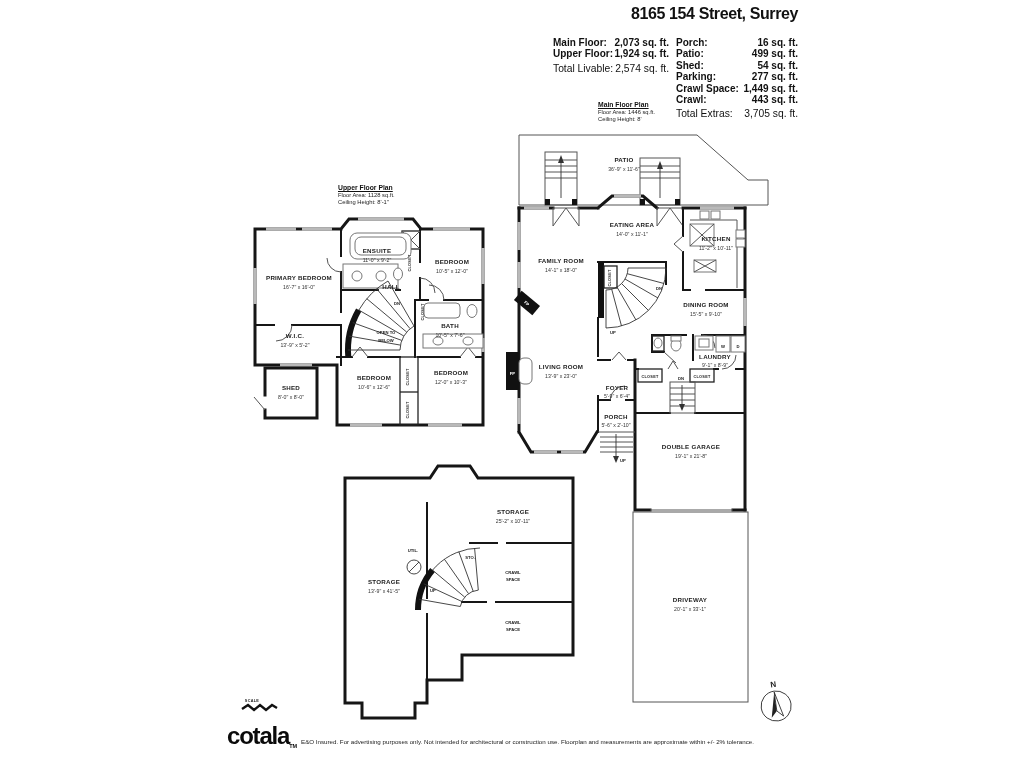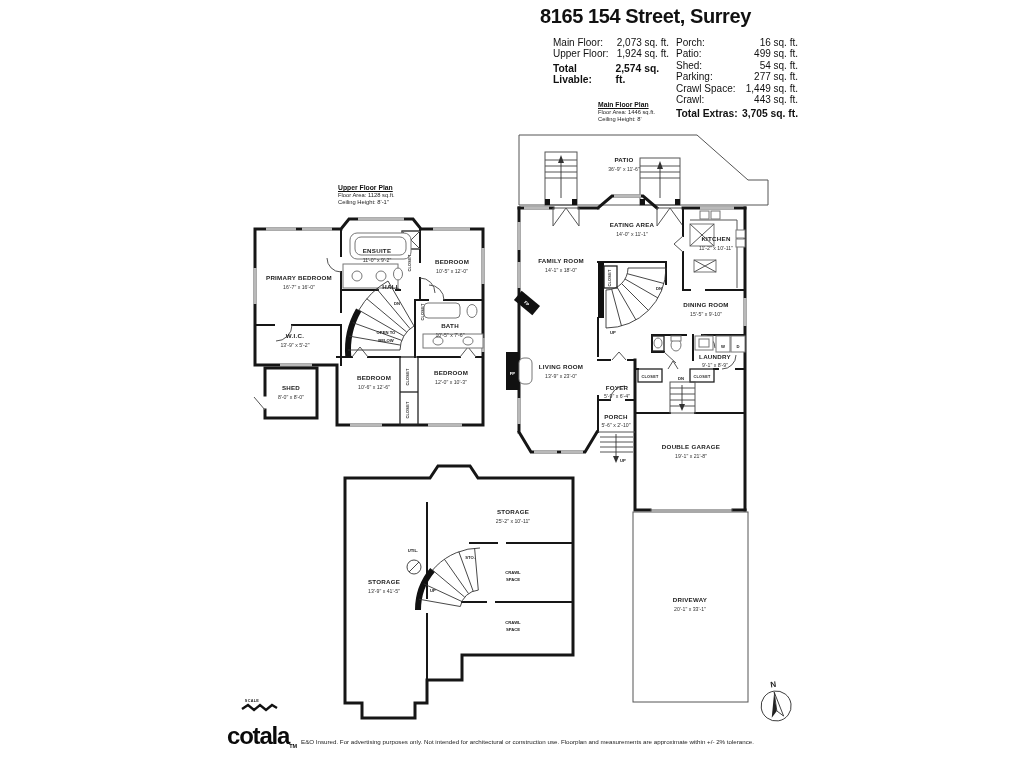--- a/index.html
+++ b/index.html
@@ -1,22 +1,22 @@
 <!DOCTYPE html>
 <html><head>
 <meta charset="utf-8">
 <style>
   html,body{margin:0;padding:0;}
   body{width:1024px;height:768px;position:relative;background:#fff;
        font-family:"Liberation Sans",sans-serif;color:#111;overflow:hidden;}
   .abs{position:absolute;}
-  .title{font-weight:bold;font-size:20px;letter-spacing:-.4px;}
+  .title{font-weight:bold;font-size:16px;letter-spacing:-.4px;text-align:right;}
   .stats{font-size:10px;line-height:11.4px;}
-  .stats .row{display:flex;justify-content:space-between;}
-  .stats .total{font-weight:bold;margin-top:3px;font-size:10.3px;}
+  .stats .row{display:flex;justify-content:space-between;font-weight:bold;}
+  .stats .total{font-weight:normal;margin-top:3px;font-size:10.3px;}
   .planhdr{font-size:5.8px;line-height:7px;color:#222;}
   .planhdr .t{font-size:6.8px;font-weight:bold;text-decoration:underline;margin-bottom:1px;color:#111;}
   .logo{font-weight:bold;font-size:24px;letter-spacing:-1.2px;line-height:24px;color:#0a0a0a;}
   .logo .tm{font-size:5.5px;letter-spacing:0;position:relative;top:4px;}
   .disc{font-size:6.2px;color:#222;white-space:nowrap;letter-spacing:0;}
   svg text{font-family:"Liberation Sans",sans-serif;}
   .rn{font:bold 6.2px "Liberation Sans",sans-serif;fill:#1b1b1b;text-anchor:middle;letter-spacing:.25px;}
   .rd{font:5.2px "Liberation Sans",sans-serif;fill:#333;text-anchor:middle;}
   .tv{font:bold 4.2px "Liberation Sans",sans-serif;fill:#222;text-anchor:middle;}
   .cv{font:bold 3.8px "Liberation Sans",sans-serif;fill:#222;text-anchor:middle;letter-spacing:.3px;}

